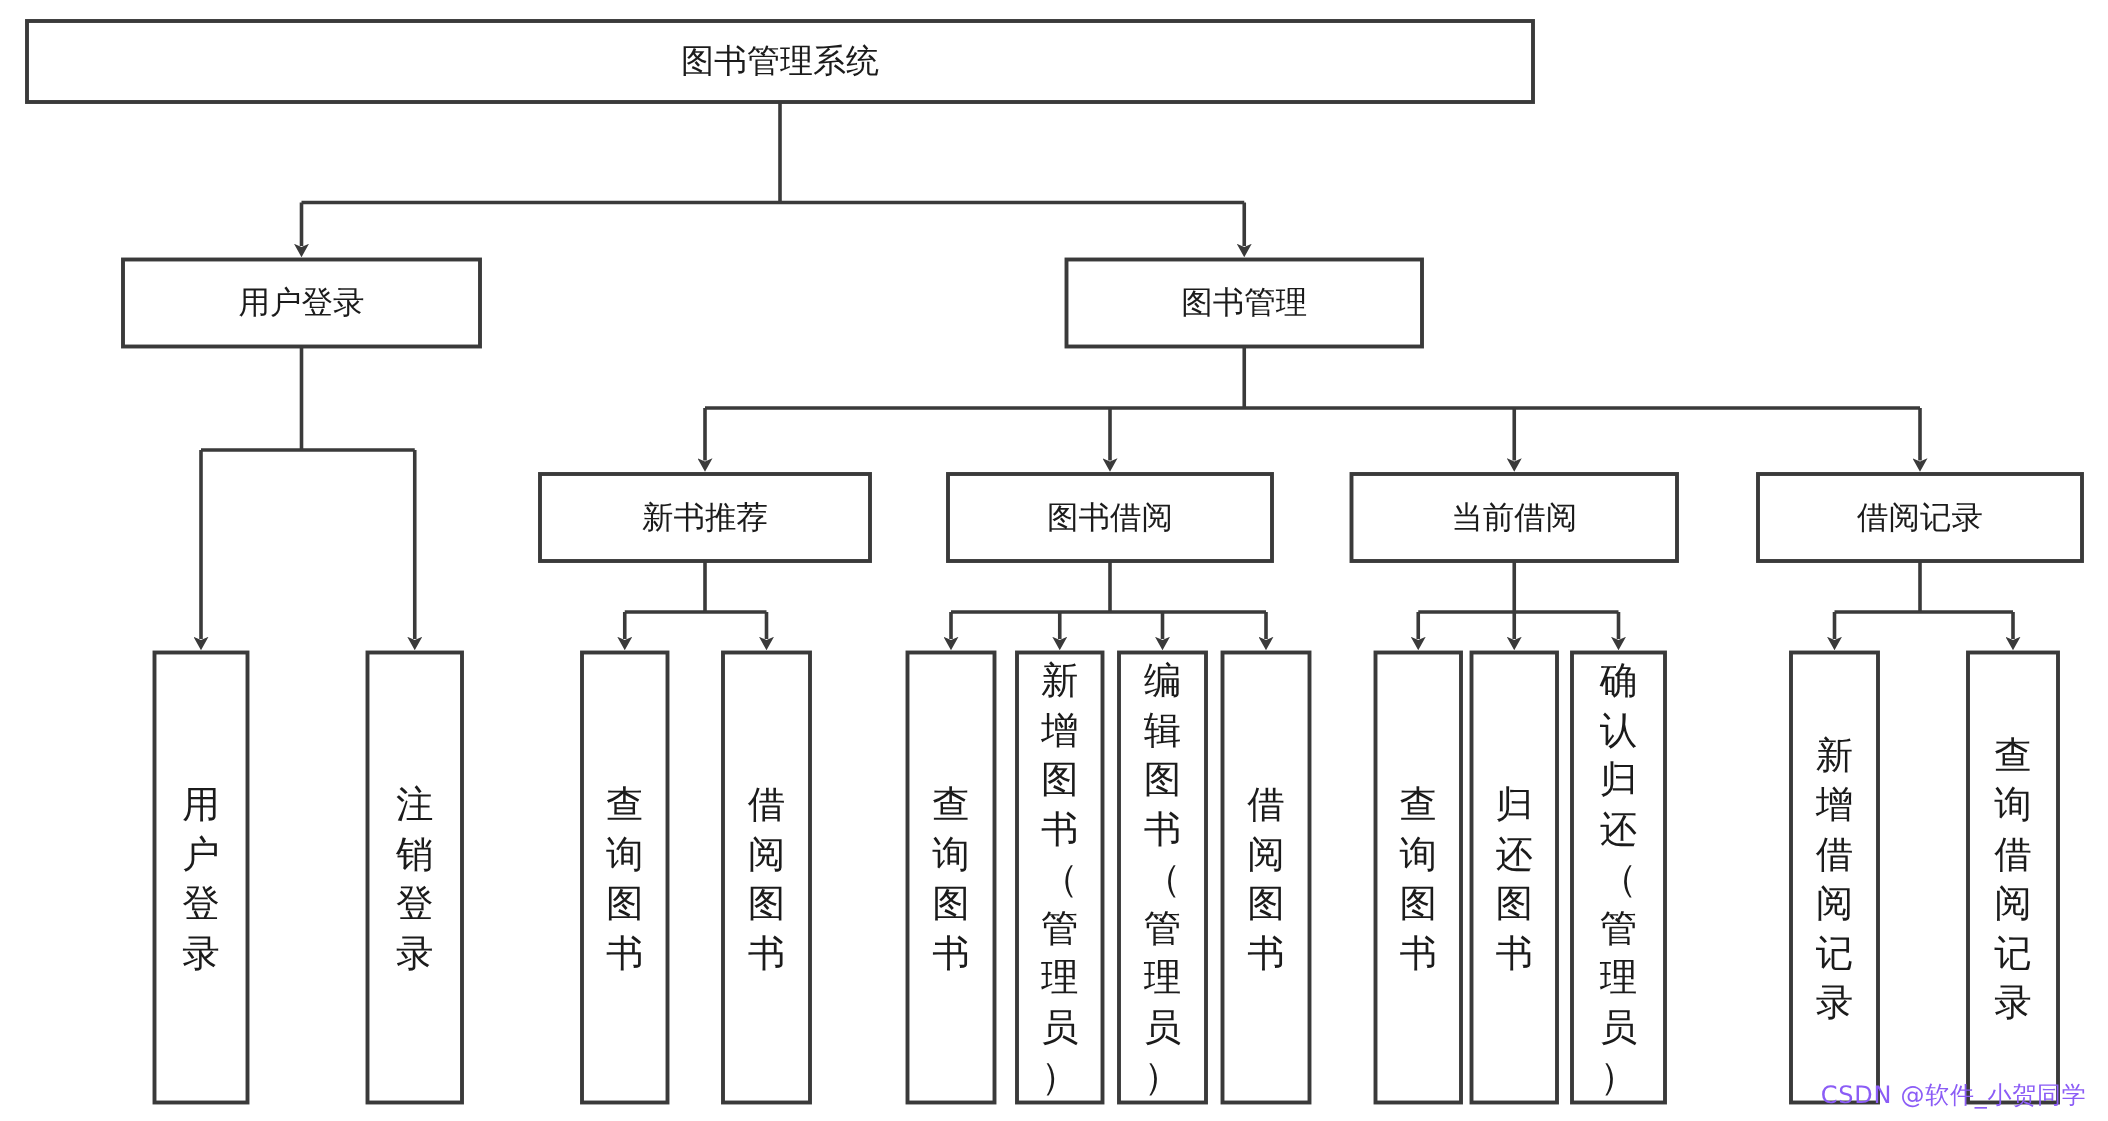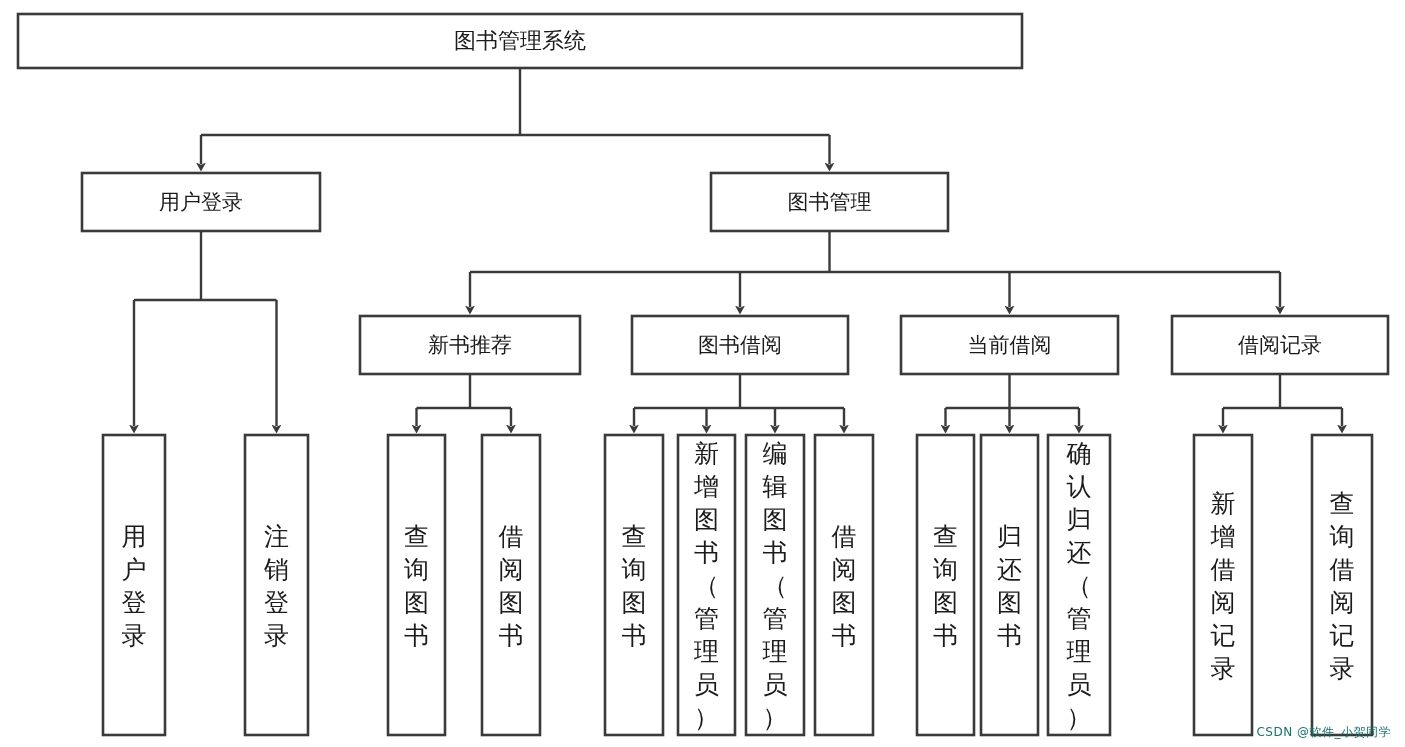--- a/index.html
+++ b/index.html
@@ -55,22 +55,22 @@
     stroke-linecap: butt;
   }
   .edge-arrow {
     fill: #3a3a3a;
     stroke: none;
   }
   .watermark {
     position: absolute;
     right: 14px;
     bottom: 6px;
-    color: #0f766e;
-    font-size: 12px;
+    color: #8b5cf6;
+    font-size: 16px;
     font-family: "DejaVu Sans", "Liberation Sans", sans-serif;
     letter-spacing: 0.5px;
     white-space: nowrap;
     user-select: none;
   }
 </style>
 </head>
 <body>
 
 <div id="diagram-root">

